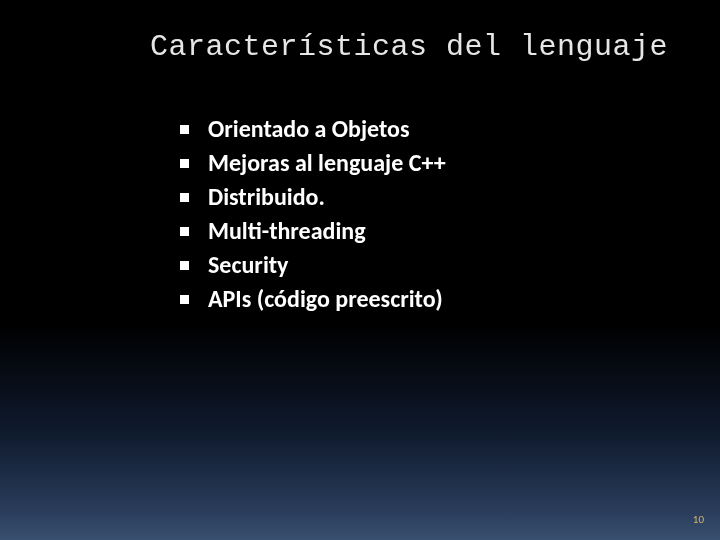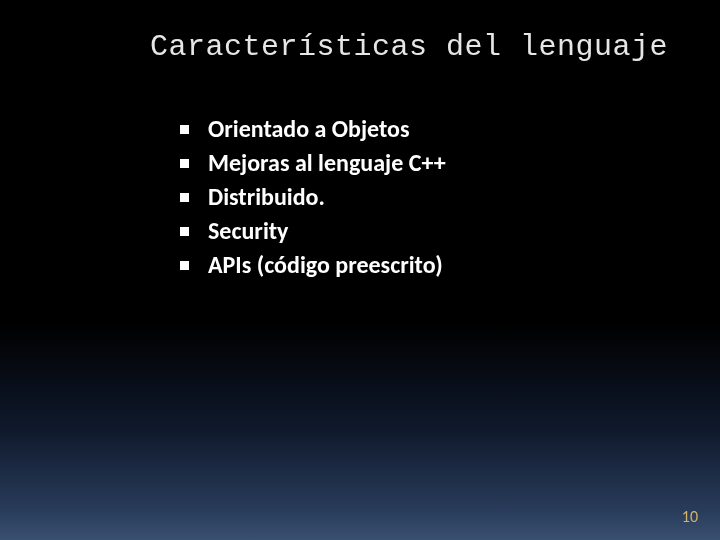--- a/index.html
+++ b/index.html
@@ -49,34 +49,35 @@
     position: absolute;
     left: 2px;
     top: 13px;
     width: 9px;
     height: 9px;
     background: #ffffff;
   }
   .page-number {
     position: absolute;
     bottom: 14px;
-    right: 22px;
-    font-size: 16px;
+    right: 16px;
+    font-size: 11px;
     color: #d6b36a;
     font-family: "Calibri", sans-serif;
   }
 </style>
 </head>
 <body>
 
 <div class="slide">
   <h1 class="title">Características del lenguaje</h1>
   <div class="content">
     <ul class="list">
       <li>Orientado a Objetos</li>
       <li>Mejoras al lenguaje C++</li>
       <li>Distribuido.</li>
+      <li>Multi-threading</li>
       <li>Security</li>
       <li>APIs (código preescrito)</li>
     </ul>
   </div>
   <div class="page-number">10</div>
 </div>
 
 </body></html>

